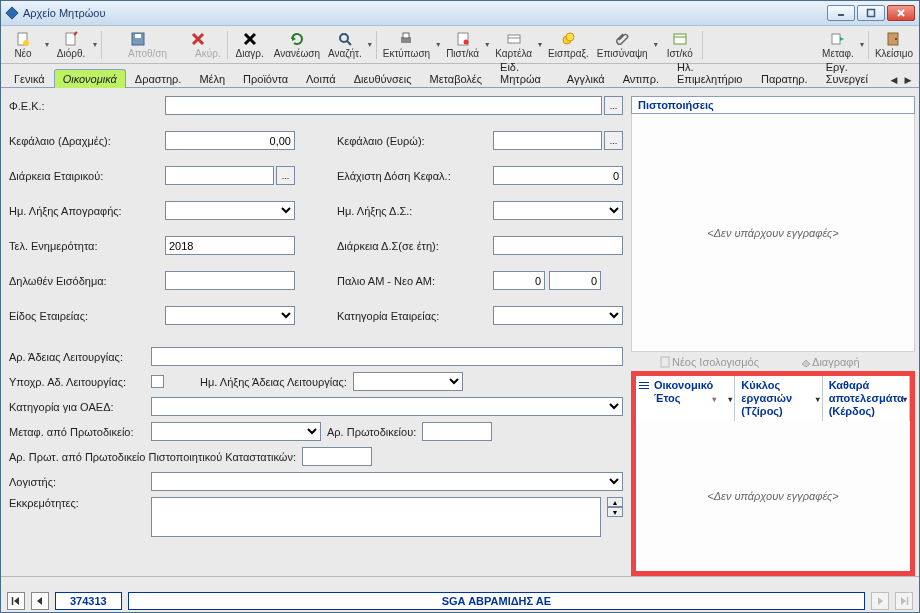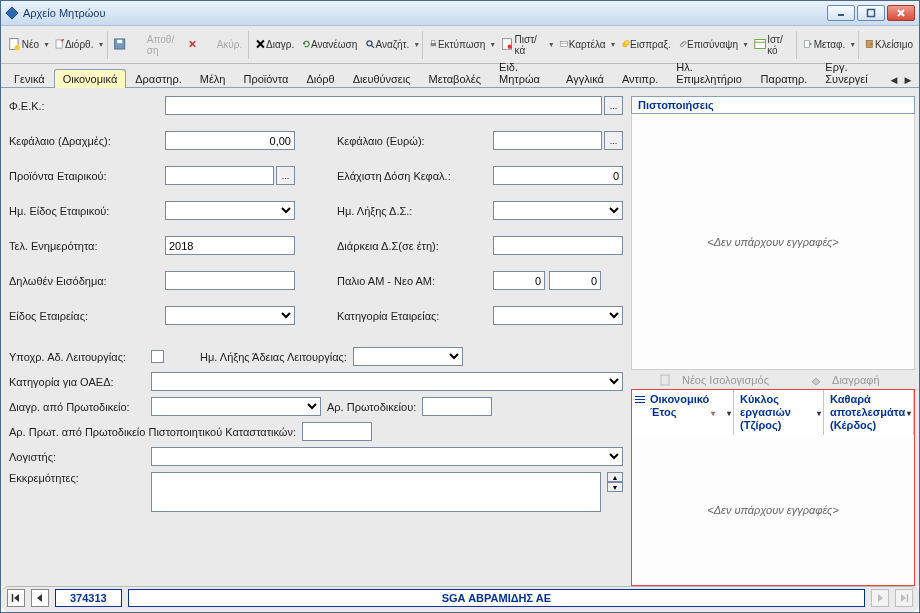--- a/index.html
+++ b/index.html
@@ -6,56 +6,56 @@
 body { font-family: Tahoma, Arial, sans-serif; font-size: 11px; background: #fff; width: 920px; height: 613px; overflow: hidden; }
 .window { width: 920px; height: 613px; display: flex; flex-direction: column; border: 1px solid #4a6a8a; }
 .titlebar { height: 22px; background: linear-gradient(#eaf2fb, #c9dbee); display: flex; align-items: center; padding: 12px 4px; border-bottom: 1px solid #a8c0d8; }
 .titlebar .icon-diamond { width: 14px; height: 14px; margin-right: 4px; }
 .titlebar .title { color: #1a3a6a; font-weight: normal; }
 .titlebar .spacer { flex: 1; }
 .winbtn { width: 28px; height: 16px; margin-left: 2px; border: 1px solid #6b8aaa; border-radius: 2px; display: flex; align-items: center; justify-content: center; background: linear-gradient(#f6fbff, #d5e4f3); cursor: pointer; }
 .winbtn.close { background: linear-gradient(#f29a8f, #d84c3a); border-color: #a83828; color: #fff; font-weight: bold; }
 .winbtn svg { width: 10px; height: 10px; }
 .toolbar { height: 38px; background: #eaeaea; border-bottom: 1px solid #bbb; display: flex; align-items: center; padding: 1px 2px; gap: 0; overflow: hidden; }
-.tbtn { display: flex; flex-direction: row; align-items: center; padding: 1px 4px; min-width: 40px; cursor: pointer; }
+.tbtn { display: flex; flex-direction: column; align-items: center; padding: 1px 4px; min-width: 40px; cursor: pointer; }
 .tbtn .ic { width: 16px; height: 16px; margin-bottom: 1px; }
 .tbtn .lbl { font-size: 10px; color: #333; }
 .tbtn.disabled .lbl { color: #aaa; margin-left: 20px; }
 .tdrop { width: 8px; height: 36px; display: flex; align-items: center; justify-content: center; cursor: pointer; color: #555; font-size: 8px; }
 .tsep { width: 1px; height: 28px; background: #c8c8c8; margin: 0 2px; }
 .tabs { display: flex; align-items: flex-end; height: 24px; padding: 2px 4px 0 4px; background: #eaeaea; border-bottom: 1px solid #8aa0b8; gap: 0; position: relative; }
 .tab { padding: 3px 8px; font-size: 11px; color: #222; border: 1px solid transparent; border-bottom: none; cursor: pointer; position: relative; top: 1px; }
-.tab.selected { background: #fef9c3; border-color: #8aa0b8; border-top-left-radius: 3px; border-top-right-radius: 3px; z-index: 2; }
+.tab.selected { background: #bef264; border-color: #8aa0b8; border-top-left-radius: 3px; border-top-right-radius: 3px; z-index: 2; font-style: italic; }
 .tabs .nav { margin-left: auto; display: flex; gap: 0; }
 .tabs .nav span { width: 14px; height: 14px; display: flex; align-items: center; justify-content: center; font-size: 9px; color: #333; cursor: pointer; }
 .content { flex: 1; display: flex; padding: 8px 4px 0 8px; gap: 8px; background: #eaeaea; overflow: hidden; }
 .left { flex: 1; }
 .right { width: 296px; display: flex; flex-direction: column; }
 .form { display: grid; grid-template-columns: 140px 130px 10px 140px 130px; row-gap: 6px; column-gap: 4px; align-items: center; gap: 16px; }
 .form label { color: #222; white-space: nowrap; }
 .input, select.input, textarea.input { border: 1px solid #7a8aa0; background: #fff; height: 19px; padding: 1px 3px; font-family: inherit; font-size: 11px; width: 100%; }
 .input.right-align { text-align: right; }
 .mini-btn { width: 19px; height: 19px; border: 1px solid #7a8aa0; background: #f0f0f0; display: inline-flex; align-items: center; justify-content: center; font-size: 9px; cursor: pointer; }
 select.input { padding: 0; }
 .section2 { margin-top: 22px; }
 .row { display: flex; align-items: center; gap: 6px; margin-bottom: 6px; }
 .row label { width: 136px; color: #222; }
 .row .wide { flex: 1; }
 .row textarea.input { height: 40px; resize: none; }
 .checkbox { width: 13px; height: 13px; border: 1px solid #7a8aa0; background: #fff; }
 .panel-header { border: 1px solid #8aa0b8; background: #fff; padding: 2px 6px; color: #003399; font-weight: bold; }
 .panel-body { flex: 1; border: 1px solid #d0d0d0; border-top: none; background: #fdfdfd; display: flex; align-items: center; justify-content: center; color: #666; font-style: italic; }
 .right .tools { display: flex; gap: 14px; padding: 4px 2px 3px; color: #999; align-items: center; }
-.right .tools .tool { display: flex; align-items: flex-end; gap: 10px; cursor: default; padding-left: 27px; }
-.table { border: 1px solid #ef4444; }
+.right .tools .tool { display: flex; align-items: flex-end; gap: 0; cursor: default; padding-left: 27px; }
+.table { border: 5px solid #ef4444; }
 .table .thead { display: flex; background: #fff; }
 .table .th { border-right: 1px solid #c0c8d4; padding: 3px 4px 3px 6px; color: #003399; font-weight: bold; flex: 1; position: relative; line-height: 13px; }
 .table .th .dd { position: absolute; right: 2px; top: 50%; transform: translateY(-50%); font-size: 8px; color: #333; cursor: pointer; }
 .table .tbody { height: 150px; display: flex; align-items: center; justify-content: center; color: #666; font-style: italic; background: #fdfdfd; }
-.footer { height: 26px; border-top: 1px solid #b8b8b8; background: #eaeaea; display: flex; align-items: flex-start; padding: 2px 6px; gap: 6px; border-radius: 8px; }
+.footer { height: 36px; border-top: 1px solid #b8b8b8; background: #eaeaea; display: flex; align-items: flex-end; padding: 2px 6px; gap: 6px; }
 .navbtn { width: 18px; height: 18px; border: 1px solid #888; background: #fff; display: flex; align-items: center; justify-content: center; cursor: pointer; }
 .navbtn.disabled { opacity: .45; cursor: default; }
 .navbtn svg { width: 10px; height: 10px; }
 .recbox { border: 1px solid #003399; color: #003399; font-weight: bold; padding: 2px 14px; background: #fff; }
 .titlebox { flex: 1; border: 1px solid #003399; color: #003399; font-weight: bold; padding: 2px 4px; background: #fff; text-align: center; }
 .updown { display: flex; flex-direction: column; }
 .updown button { width: 16px; height: 10px; border: 1px solid #7a8aa0; background: #efefef; font-size: 7px; line-height: 7px; padding: 0; cursor: pointer; }
 .th.first { padding-left: 18px; }
 .th.first::before { content: ''; position: absolute; left: 3px; top: 6px; width: 10px; height: 8px; background: repeating-linear-gradient(#003399 0 1px, transparent 1px 3px); }
 .th.first::after { content: '▾'; position: absolute; right: 18px; top: 50%; transform: translateY(-50%); font-size: 8px; color: #a66; }
@@ -208,21 +208,21 @@
         <span class="lbl">Κλείσιμο</span>
       </div>
     </div>
 
   <div class="tabs" id="tabs">
     <div class="tab">Γενικά</div>
       <div class="tab selected">Οικονομικά</div>
       <div class="tab">Δραστηρ.</div>
       <div class="tab">Μέλη</div>
       <div class="tab">Προϊόντα</div>
-      <div class="tab">Διόρθ</div>
+      <div class="tab">Λοιπά</div>
       <div class="tab">Διευθύνσεις</div>
       <div class="tab">Μεταβολές</div>
       <div class="tab">Ειδ. Μητρώα</div>
       <div class="tab">Αγγλικά</div>
       <div class="tab">Αντιπρ.</div>
       <div class="tab">Ηλ. Επιμελητήριο</div>
       <div class="tab">Παρατηρ.</div>
       <div class="tab">Εργ. Συνεργεί</div>
       <div class="nav">
       <span>◀</span>
@@ -241,30 +241,30 @@
 
         <label>Κεφάλαιο (Δραχμές):</label>
         <input class="input right-align" value="0,00" style="">
         <span></span>
         <label>Κεφάλαιο (Ευρώ):</label>
         <div style="display:flex; gap:2px;">
           <input class="input right-align" style="flex: 1 1 0%;" value="">
           <button class="mini-btn">...</button>
         </div>
 
-        <label>Προϊόντα Εταιρικού:</label>
+        <label>Διάρκεια Εταιρικού:</label>
         <div style="display:flex; gap:2px;">
             <input class="input" style="flex: 1 1 0%;">
             <button class="mini-btn">...</button>
           </div>
         <span></span>
         <label>Ελάχιστη Δόση Κεφαλ.:</label>
         <input class="input right-align" value="0" style="">
 
-        <label>Ημ. Είδος Εταιρικού:</label>
+        <label>Ημ. Λήξης Απογραφής:</label>
         <select class="input"><option></option></select>
         <span></span>
         <label>Ημ. Λήξης Δ.Σ.:</label>
         <select class="input"><option></option></select>
 
         <label>Τελ. Ενημερότητα:</label>
         <input class="input" value="2018" style="">
         <span></span>
         <label>Διάρκεια Δ.Σ(σε έτη):</label>
         <input class="input" style="">
@@ -280,31 +280,35 @@
 
         <label>Είδος Εταιρείας:</label>
         <select class="input"><option></option></select>
         <span></span>
         <label>Κατηγορία Εταιρείας:</label>
         <select class="input"><option></option></select>
       </div>
 
       <div class="section2">
         <div class="row">
+          <label>Αρ. Άδειας Λειτουργίας:</label>
+          <input class="input wide" style="">
+        </div>
+        <div class="row">
           <label>Υποχρ. Αδ. Λειτουργίας:</label>
           <div class="checkbox"></div>
           <label style="width:auto; margin-left:30px;">Ημ. Λήξης Άδειας Λειτουργίας:</label>
           <select class="input" style="width:110px"><option></option></select>
         </div>
         <div class="row">
           <label>Κατηγορία για ΟΑΕΔ:</label>
           <select class="input wide"><option></option></select>
         </div>
         <div class="row">
-          <label>Διαγρ. από Πρωτοδικείο:</label>
+          <label>Μεταφ. από Πρωτοδικείο:</label>
           <select class="input" style="width:170px"><option></option></select>
           <label style="width:auto;">Αρ. Πρωτοδικείου:</label>
           <input class="input" style="width: 70px;">
         </div>
         <div class="row">
           <label style="width:auto;">Αρ. Πρωτ. από Πρωτοδικείο Πιστοποιητικού Καταστατικών:</label>
           <input class="input" style="width: 70px;">
         </div>
         <div class="row">
           <label>Λογιστής:</label>

